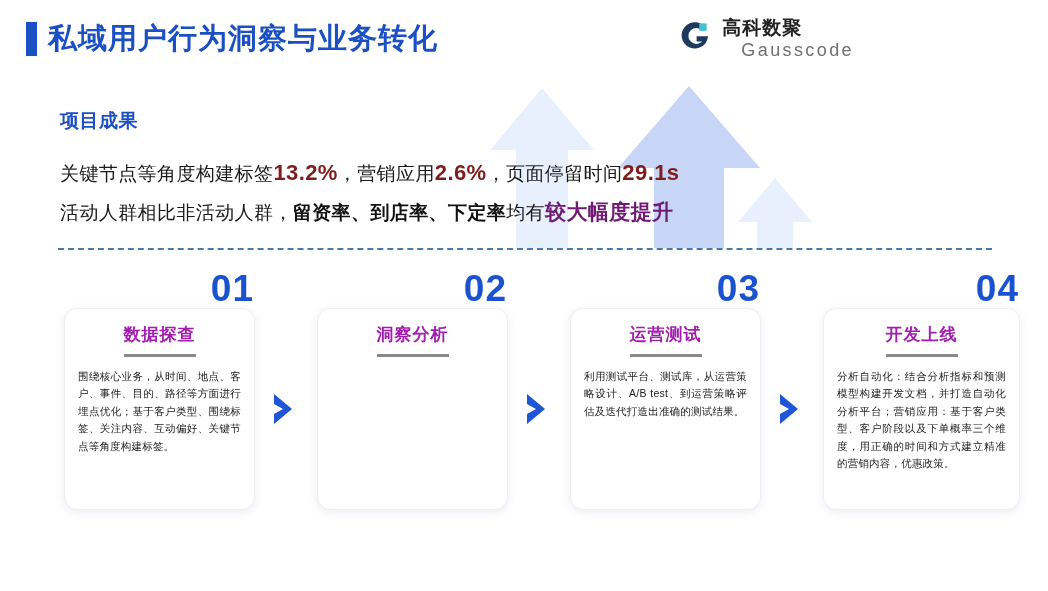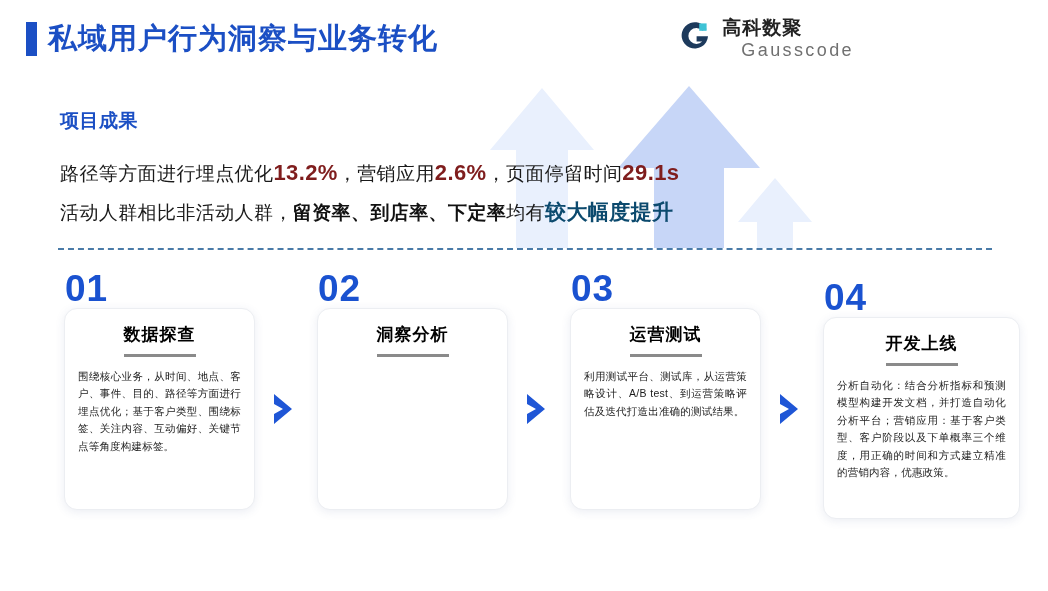--- a/index.html
+++ b/index.html
@@ -116,21 +116,21 @@
   .hl {
     color: #7f1d1d;
     font-weight: bold;
     font-size: 22px;
   }
   .bk {
     font-weight: bold;
     color: #111111;
   }
   .hl-phrase {
-    color: #0c4a6e;
+    color: #701a75;
     font-weight: bold;
     font-size: 21px;
   }
 
   
   .divider {
     position: absolute;
     left: 58px;
     top: 248px;
     width: 934px;
@@ -153,33 +153,33 @@
     background: #ffffff;
     border: 1px solid #eceef2;
     border-radius: 13px;
     box-shadow: 0 2px 10px rgba(60, 80, 140, 0.10);
   }
   .step-num {
     position: absolute;
     top: -40px;
     left: 0;
     width: 189px;
-    text-align: left;
+    text-align: right;
     font-size: 37px;
     font-weight: bold;
     color: #1a52d0;
     letter-spacing: 1px;
     line-height: 40px;
   }
   .step-title {
     margin-top: 14px;
     text-align: center;
     font-size: 17px;
     font-weight: bold;
-    color: #000000;
+    color: #a21caf;
     letter-spacing: 1px;
   }
   .step-rule {
     width: 72px;
     height: 2.5px;
     background: #8a8a8a;
     margin: 8px auto 0 auto;
   }
   .step-body {
     margin: 11px 13px 0 13px;
@@ -226,21 +226,21 @@
         <div class="logo-cn">高科数聚</div>
         <div class="logo-en">Gausscode</div>
       </div>
     </div>
   </div>
 
   <div class="results">
     <div class="results-heading">项目成果</div>
 
     <div class="results-line">
-      <span>路径等方面进行埋点优化</span><span class="hl">13.2%</span><span>，营销应用</span><span class="hl">2.6%</span><span>，页面停留时间</span><span class="hl">29.1s</span>
+      <span>关键节点等角度构建标签</span><span class="hl">13.2%</span><span>，营销应用</span><span class="hl">2.6%</span><span>，页面停留时间</span><span class="hl">29.1s</span>
     </div>
 
     <div class="results-line">
       <span>活动人群相比非活动人群，</span><span class="bk">留资率、到店率、下定率</span><span>均有</span><span class="hl-phrase">较大幅度提升</span>
     </div>
   </div>
 
   <div class="divider"></div>
 
   <div class="steps">
@@ -270,21 +270,21 @@
       <div class="step-num">03</div>
       <div class="step-title">运营测试</div>
       <div class="step-rule"></div>
       <div class="step-body">利用测试平台、测试库，从运营策略设计、A/B test、到运营策略评估及迭代打造出准确的测试结果。</div>
     </div>
 
     <svg class="chev" style="left:778px;" viewBox="0 0 22 34" xmlns="http://www.w3.org/2000/svg">
       <polygon points="2,2 20,17 2,32 2,22 11,17 2,12" fill="#1f56d6"></polygon>
     </svg>
 
-    <div class="step" style="left:823px; width:195px;margin-top:9px;">
+    <div class="step" style="left:823px; width:195px;">
       <div class="step-num" style="width:195px;">04</div>
       <div class="step-title">开发上线</div>
       <div class="step-rule"></div>
       <div class="step-body">分析自动化：结合分析指标和预测模型构建开发文档，并打造自动化分析平台；营销应用：基于客户类型、客户阶段以及下单概率三个维度，用正确的时间和方式建立精准的营销内容，优惠政策。</div>
     </div>
 
   </div>
 </div>
 
 </body></html>

